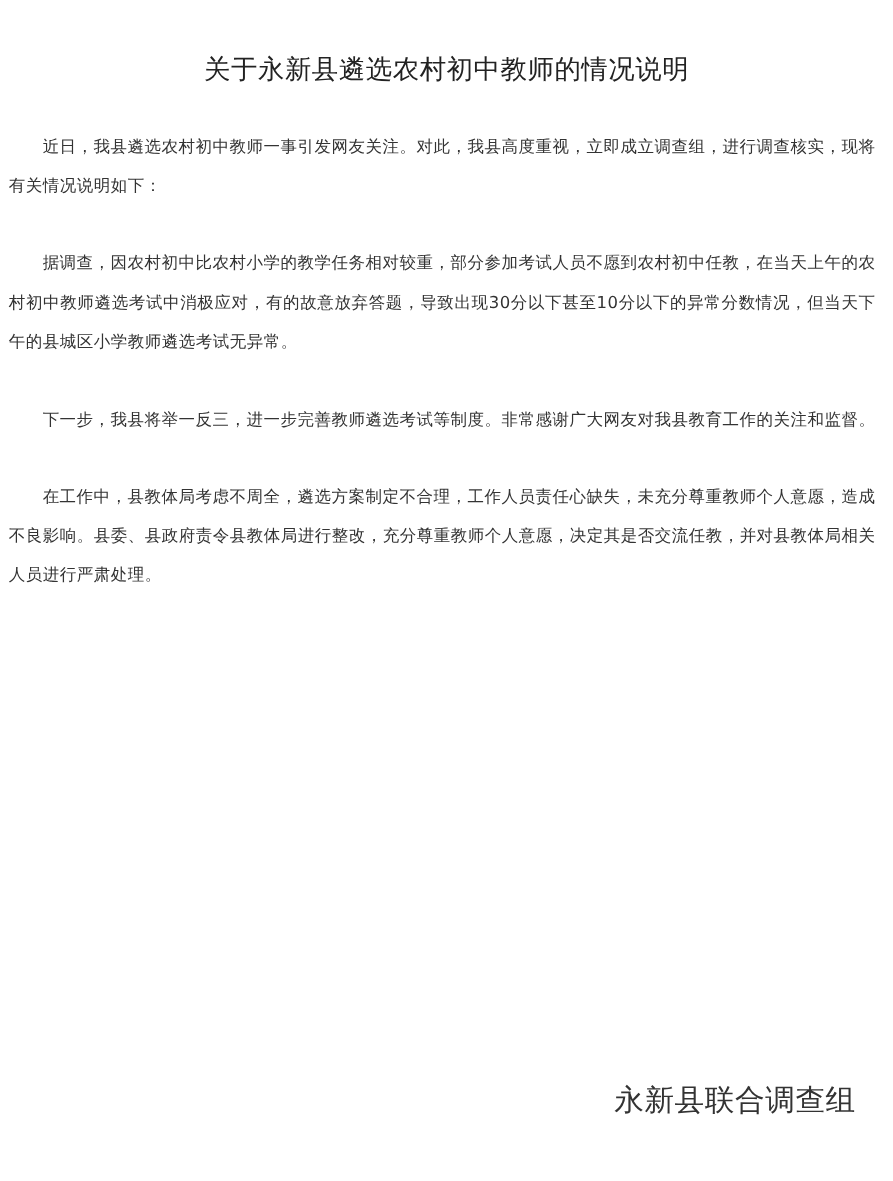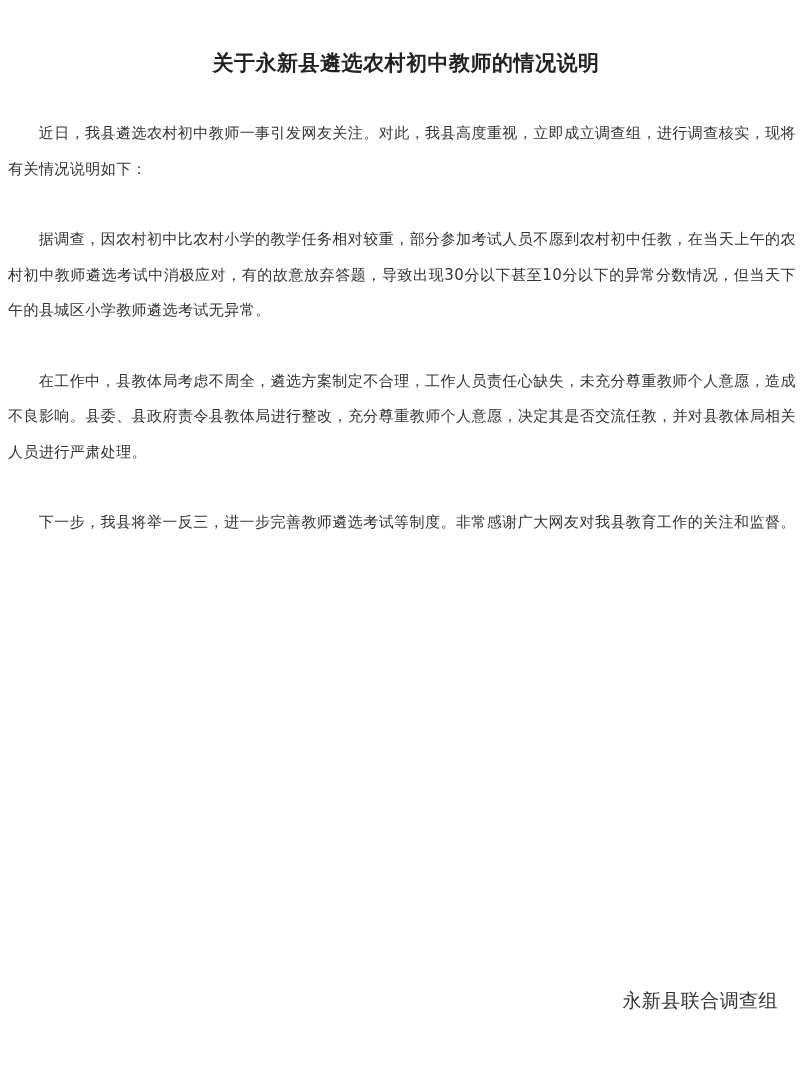--- a/index.html
+++ b/index.html
@@ -20,22 +20,22 @@
       left: 8px;
       top: 0;
       width: 788px;
     }
     .title {
       position: absolute;
       top: 46px;
       left: 0;
       width: 796px;
       text-align: center;
-      font-size: 21px;
-      font-weight: bold;
+      font-size: 24px;
+      font-weight: normal;
       color: #222222;
       letter-spacing: 0.5px;
       line-height: 34px;
     }
     .body-text {
       position: absolute;
       top: 116px;
       left: 0;
       width: 788px;
     }
@@ -46,36 +46,36 @@
       text-indent: 2.05em;
       text-align: justify;
       letter-spacing: 0.45px;
       color: #333333;
     }
     .signature {
       position: absolute;
       top: 983px;
       right: 18px;
       text-align: right;
-      font-size: 19px;
+      font-size: 27px;
       line-height: 35.5px;
       letter-spacing: 0.45px;
       color: #333333;
     }
     .signature div { white-space: nowrap; }
   </style>
 </head>
 <body>
 
 <div class="doc">
   <div class="title">关于永新县遴选农村初中教师的情况说明</div>
 
   <div class="body-text">
     <p class="para">近日，我县遴选农村初中教师一事引发网友关注。对此，我县高度重视，立即成立调查组，进行调查核实，现将有关情况说明如下：</p>
     <p class="para">据调查，因农村初中比农村小学的教学任务相对较重，部分参加考试人员不愿到农村初中任教，在当天上午的农村初中教师遴选考试中消极应对，有的故意放弃答题，导致出现30分以下甚至10分以下的异常分数情况，但当天下午的县城区小学教师遴选考试无异常。</p>
+    <p class="para">下一步，我县将举一反三，进一步完善教师遴选考试等制度。非常感谢广大网友对我县教育工作的关注和监督。</p>
     <p class="para">在工作中，县教体局考虑不周全，遴选方案制定不合理，工作人员责任心缺失，未充分尊重教师个人意愿，造成不良影响。县委、县政府责令县教体局进行整改，充分尊重教师个人意愿，决定其是否交流任教，并对县教体局相关人员进行严肃处理。</p>
-    <p class="para">下一步，我县将举一反三，进一步完善教师遴选考试等制度。非常感谢广大网友对我县教育工作的关注和监督。</p>
   </div>
 
   <div class="signature">
     <div>永新县联合调查组</div>
   </div>
 </div>
 
 </body></html>

